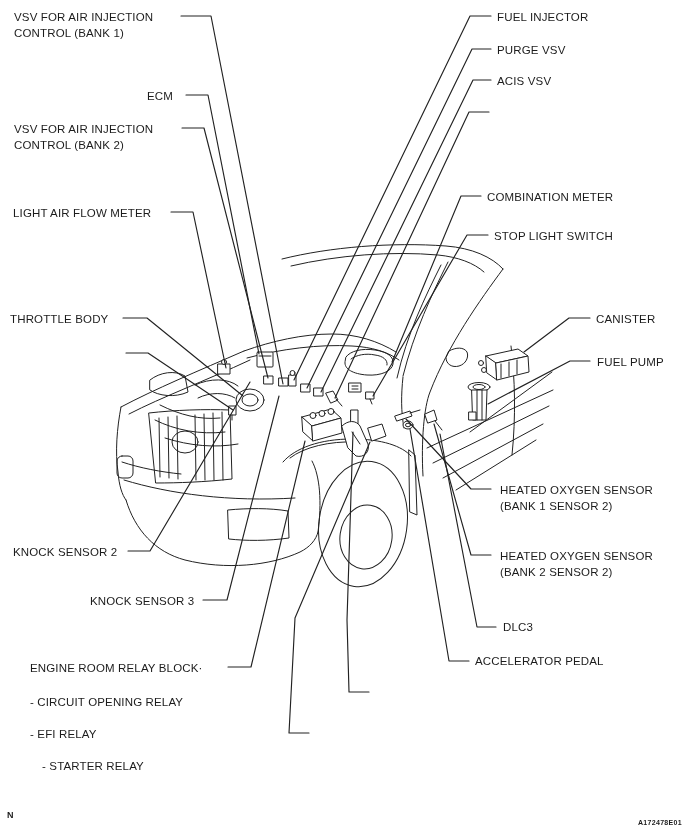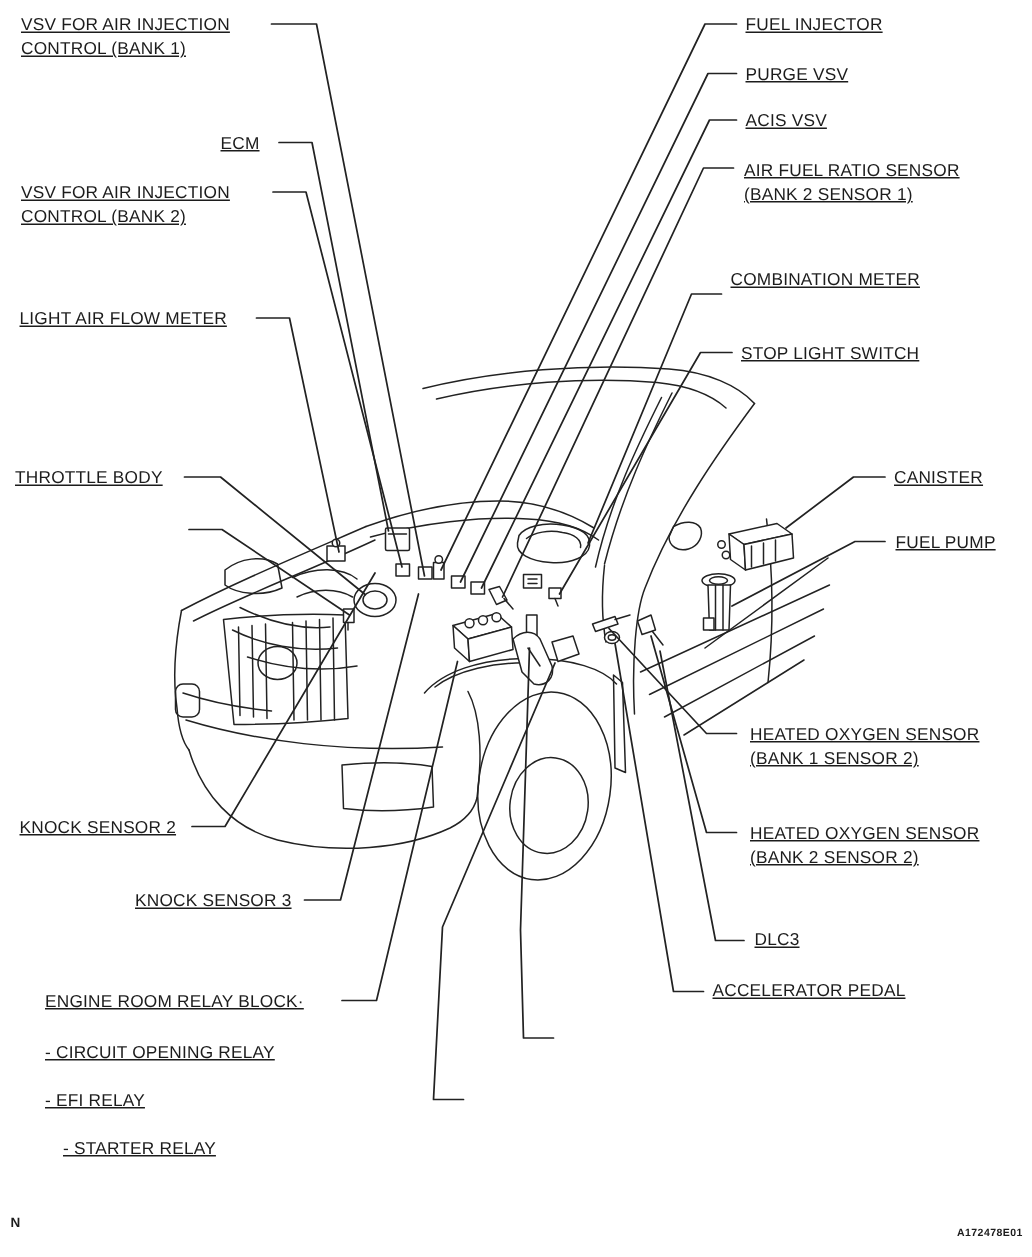--- a/index.html
+++ b/index.html
@@ -3,21 +3,21 @@
 <meta charset="utf-8">
 <style>
   html,body{margin:0;padding:0;background:#fff;}
   .stage{
     position:relative;width:688px;height:838px;background:#ffffff;
     font-family:"Liberation Sans",sans-serif;overflow:hidden;
   }
   .stage svg{position:absolute;left:0;top:0;}
   .lbl{
     position:absolute;font-size:11.5px;line-height:16px;color:#1c1c1c;
-    white-space:pre-line;letter-spacing:0.15px;text-decoration:underline;
+    white-space:pre-line;letter-spacing:0.15px;
   }
   .code{position:absolute;font-size:7px;font-weight:bold;color:#1c1c1c;letter-spacing:0.3px;}
   .corner{position:absolute;font-size:9px;font-weight:bold;color:#1c1c1c;}
 </style>
 </head>
 <body>
 
 <div class="stage">
 
   <svg width="688" height="838" viewBox="0 0 688 838">
@@ -216,23 +216,21 @@
   <div class="lbl" style="left:13px;top:544px">KNOCK SENSOR 2</div>
   <div class="lbl" style="left:90px;top:593px">KNOCK SENSOR 3</div>
   <div class="lbl" style="left:30px;top:694px">- CIRCUIT OPENING RELAY</div>
   <div class="lbl" style="left:30px;top:660px">ENGINE ROOM RELAY BLOCK·</div>
   <div class="lbl" style="left:30px;top:726px">- EFI RELAY</div>
   <div class="lbl" style="left:42px;top:758px">- STARTER RELAY</div>
 
   <div class="lbl" style="left:497px;top:9px">FUEL INJECTOR</div>
   <div class="lbl" style="left:497px;top:42px">PURGE VSV</div>
   <div class="lbl" style="left:497px;top:73px">ACIS VSV</div>
-  <div class="lbl" style="left:496px;top:106px">AIR FUEL RATIO SENSOR
-(BANK 2 SENSOR 1)</div>
-  <div class="lbl" style="left:487px;top:179px">COMBINATION METER</div>
+  <div class="lbl" style="left:487px;top:189px">COMBINATION METER</div>
   <div class="lbl" style="left:494px;top:228px">STOP LIGHT SWITCH</div>
   <div class="lbl" style="left:596px;top:311px">CANISTER</div>
   <div class="lbl" style="left:597px;top:354px">FUEL PUMP</div>
   <div class="lbl" style="left:500px;top:482px">HEATED OXYGEN SENSOR
 (BANK 1 SENSOR 2)</div>
   <div class="lbl" style="left:500px;top:548px">HEATED OXYGEN SENSOR
 (BANK 2 SENSOR 2)</div>
   <div class="lbl" style="left:503px;top:619px">DLC3</div>
   <div class="lbl" style="left:475px;top:653px">ACCELERATOR PEDAL</div>
 

